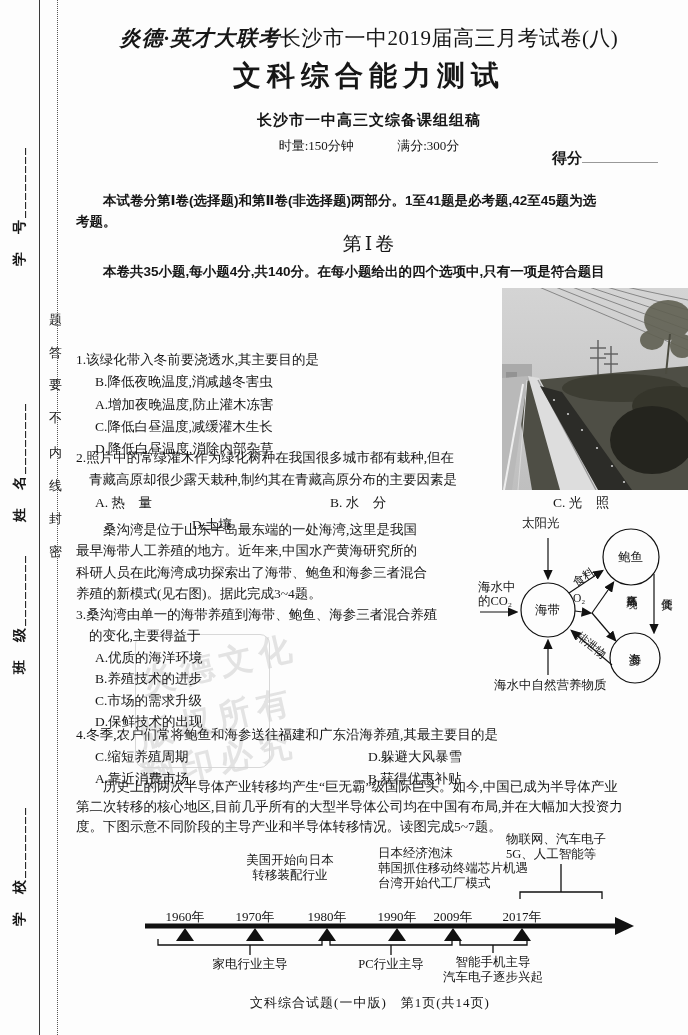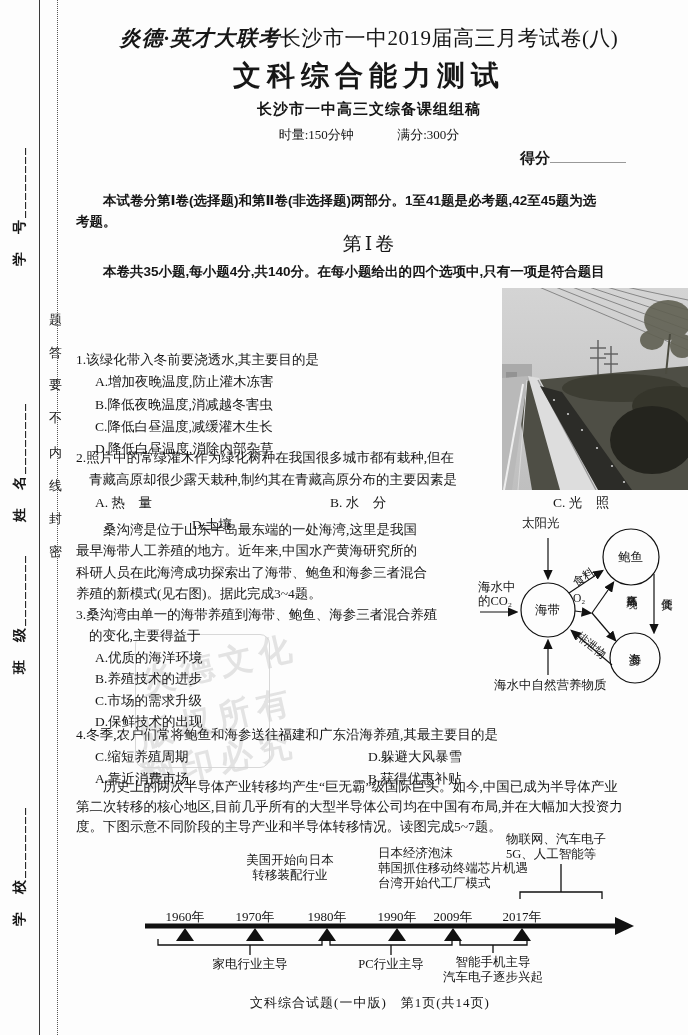--- a/index.html
+++ b/index.html
@@ -12,24 +12,24 @@
   .vline-dotted{position:absolute;left:57px;top:0;height:1035px;border-left:1px dotted #555;}
   .side-label{position:absolute;width:140px;height:18px;transform:rotate(-90deg);transform-origin:center;
               font-size:14px;font-weight:bold;white-space:nowrap;text-align:center;letter-spacing:2px;}
   .seal-col{position:absolute;left:46px;top:303px;writing-mode:vertical-rl;text-orientation:upright;
             font-size:13px;letter-spacing:33px;color:#222;}
   
   .hdr{position:absolute;left:70px;top:24px;width:598px;text-align:center;}
   .hdr-line1{font-size:21px;letter-spacing:.5px;}
   .hdr-league{font-weight:900;font-style:italic;letter-spacing:1px;}
   .hdr-title{margin-top:5px;font-size:28px;font-weight:bold;letter-spacing:6px;}
-  .hdr-sub{margin-top:5px;font-size:15px;font-weight:bold;letter-spacing:1px;}
+  .hdr-sub{margin-top:16px;font-size:15px;font-weight:bold;letter-spacing:1px;}
   .hdr-meta{margin-top:7px;font-size:13px;}
   .hdr-meta span{margin:0 20px;}
-  .score{position:absolute;left:520px;top:147px;font-size:15px;font-weight:bold;}
+  .score{position:absolute;left:552px;top:147px;font-size:15px;font-weight:bold;}
   .score .sline{display:inline-block;width:76px;height:15px;border-bottom:1.5px solid #999;}
   
   .tb{position:absolute;font-size:13.5px;line-height:22px;}
   .tb .ind{padding-left:27px;}
   .bold-note{font-family:"Liberation Sans","DejaVu Sans",sans-serif;font-weight:bold;line-height:21px;}
   .part-title{position:absolute;left:76px;top:231px;width:588px;text-align:center;font-size:19px;letter-spacing:3px;}
   .opt{display:block;padding-left:19px;}
   .optrow{position:relative;height:22px;}
   .optrow span{position:absolute;white-space:nowrap;}
   
@@ -141,22 +141,22 @@
         <ellipse cx="166" cy="32" rx="24" ry="20"></ellipse>
           <ellipse cx="150" cy="52" rx="12" ry="10"></ellipse>
         <ellipse cx="180" cy="58" rx="12" ry="12"></ellipse>
       </g>
       <line x1="168" y1="46" x2="164" y2="86" stroke="#4b4b40" stroke-width="2"></line>
     </svg>
   </div>
 
   <div class="tb z1" style="left:76px;top:349px;width:430px;line-height:22.3px;">
     <div>1.该绿化带入冬前要浇透水,其主要目的是</div>
+    <span class="opt">B.降低夜晚温度,消减越冬害虫</span>
     <span class="opt">A.增加夜晚温度,防止灌木冻害</span>
-    <span class="opt">B.降低夜晚温度,消减越冬害虫</span>
     <span class="opt">C.降低白昼温度,减缓灌木生长</span>
     <span class="opt">D.降低白昼温度,消除内部杂草</span>
   </div>
 
   <div class="tb z1" style="left:76px;top:447px;width:600px;line-height:22.3px;">
     <div>2.照片中的常绿灌木作为绿化树种在我国很多城市都有栽种,但在</div>
     <div style="padding-left:13px;">青藏高原却很少露天栽种,制约其在青藏高原分布的主要因素是</div>
     <div class="optrow">
       <span style="left:19px;">A. 热　量</span>
       <span style="left:254px;">B. 水　分</span>

